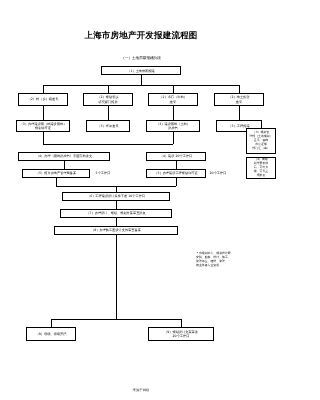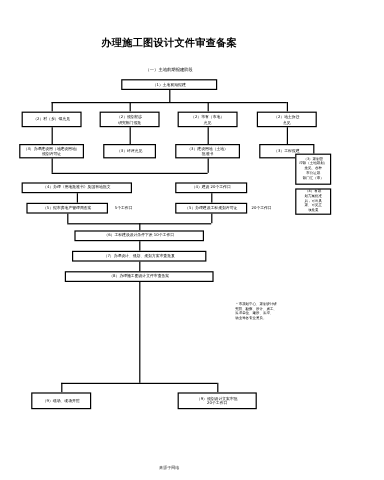--- a/index.html
+++ b/index.html
@@ -49,21 +49,21 @@
     position:absolute;border:0.6px solid #000;background:#fff;
     box-sizing:border-box;display:flex;align-items:center;justify-content:center;
     font-size:3.2px;
   }
 </style>
 </head>
 <body>
 
 <div class="page">
 
-  <div class="title">办理施工图设计文件审查备案</div>
+  <div class="title">上海市房地产开发报建流程图</div>
   <div class="subtitle">（一）土地前期报建阶段</div>
 
   <div class="topbox" style="left:101px;top:66px;width:80px;height:9px;">
     <span>（1）土地前期报建</span>
   </div>
 
   <div class="vline" style="left:141px;top:75px;height:10px;"></div>
 
   <div class="hline" style="left:43px;top:85px;width:196px;"></div>
   <div class="vline" style="left:43px;top:85px;height:8px;"></div>

